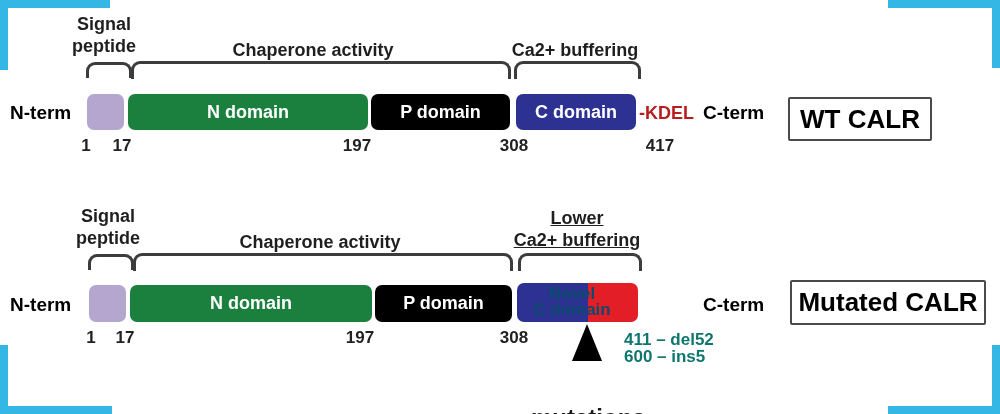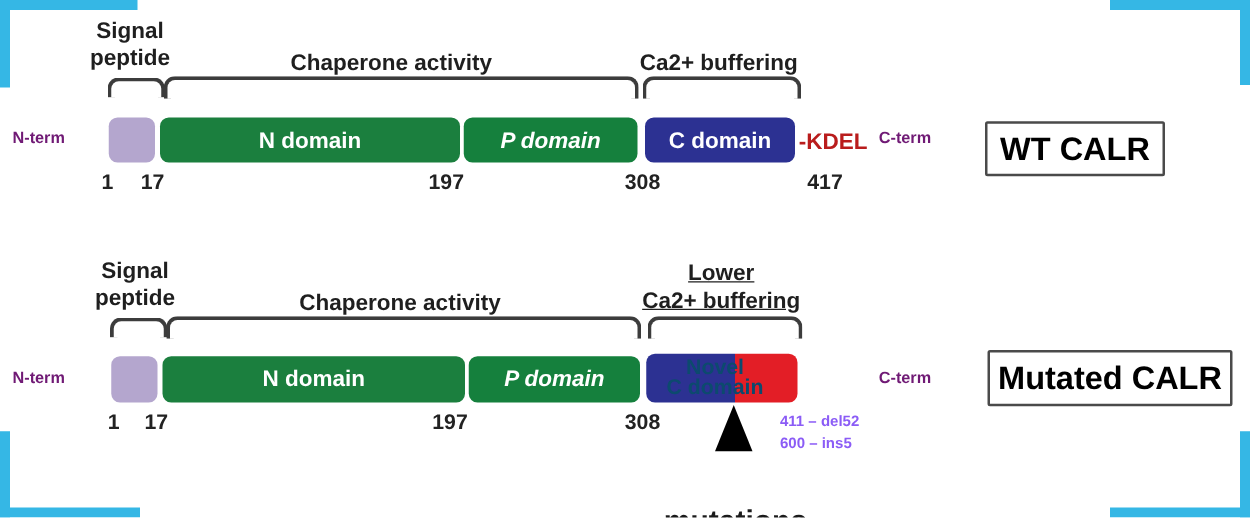--- a/index.html
+++ b/index.html
@@ -4,39 +4,39 @@
 <style>
   html,body{margin:0;padding:0;}
   body{
     width:1000px;height:414px;position:relative;overflow:hidden;
     background:#ffffff;
     font-family:"Liberation Sans", sans-serif;
     color:#1a1a1a;
   }
   .abs{position:absolute;}
   .lbl{font-size:18px;font-weight:700;text-align:center;line-height:22px;white-space:pre-line;color:#1f1f1f;}
-  .term{font-size:13px;font-weight:700;color:#701a75;}
+  .term{font-size:19px;font-weight:700;color:#000000;}
   .num{font-size:17px;font-weight:700;color:#222;transform:translateX(-50%);}
   .bracket{border-top:3px solid #3c3c3c;border-left:3px solid #3c3c3c;border-right:3px solid #3c3c3c;border-radius:9px 9px 0 0;}
   .dom{
     border-radius:7px;display:flex;align-items:center;justify-content:center;
     color:#fff;font-size:18px;font-weight:700;
   }
   .sig{background:#b4a6ce;border-radius:7px;}
   .green{background:#1b7f3e;}
-  .pblue{background:#15803d;font-style:italic;}
+  .pblue{background:#000000;}
   .navy{background:#2c3192;}
   .redbox{background:#e31e26;}
   .calrbox{
     border:2.5px solid #4a4a4a;border-radius:2px;background:#fff;
     display:flex;align-items:center;justify-content:center;
     font-size:26px;font-weight:700;color:#000;
   }
   .kdel{font-size:18px;font-weight:700;color:#b91c1c;}
-  .mutline{font-size:12px;font-weight:700;color:#8b5cf6;text-align:right;}
+  .mutline{font-size:17px;font-weight:700;color:#0f766e;text-align:right;}
   .corner{border-color:#35b7e5;border-style:solid;}
   .tri{
     width:0;height:0;
     border-left:15px solid transparent;border-right:15px solid transparent;
     border-bottom:37px solid #000;
   }
 </style>
 </head>
 <body>
 

